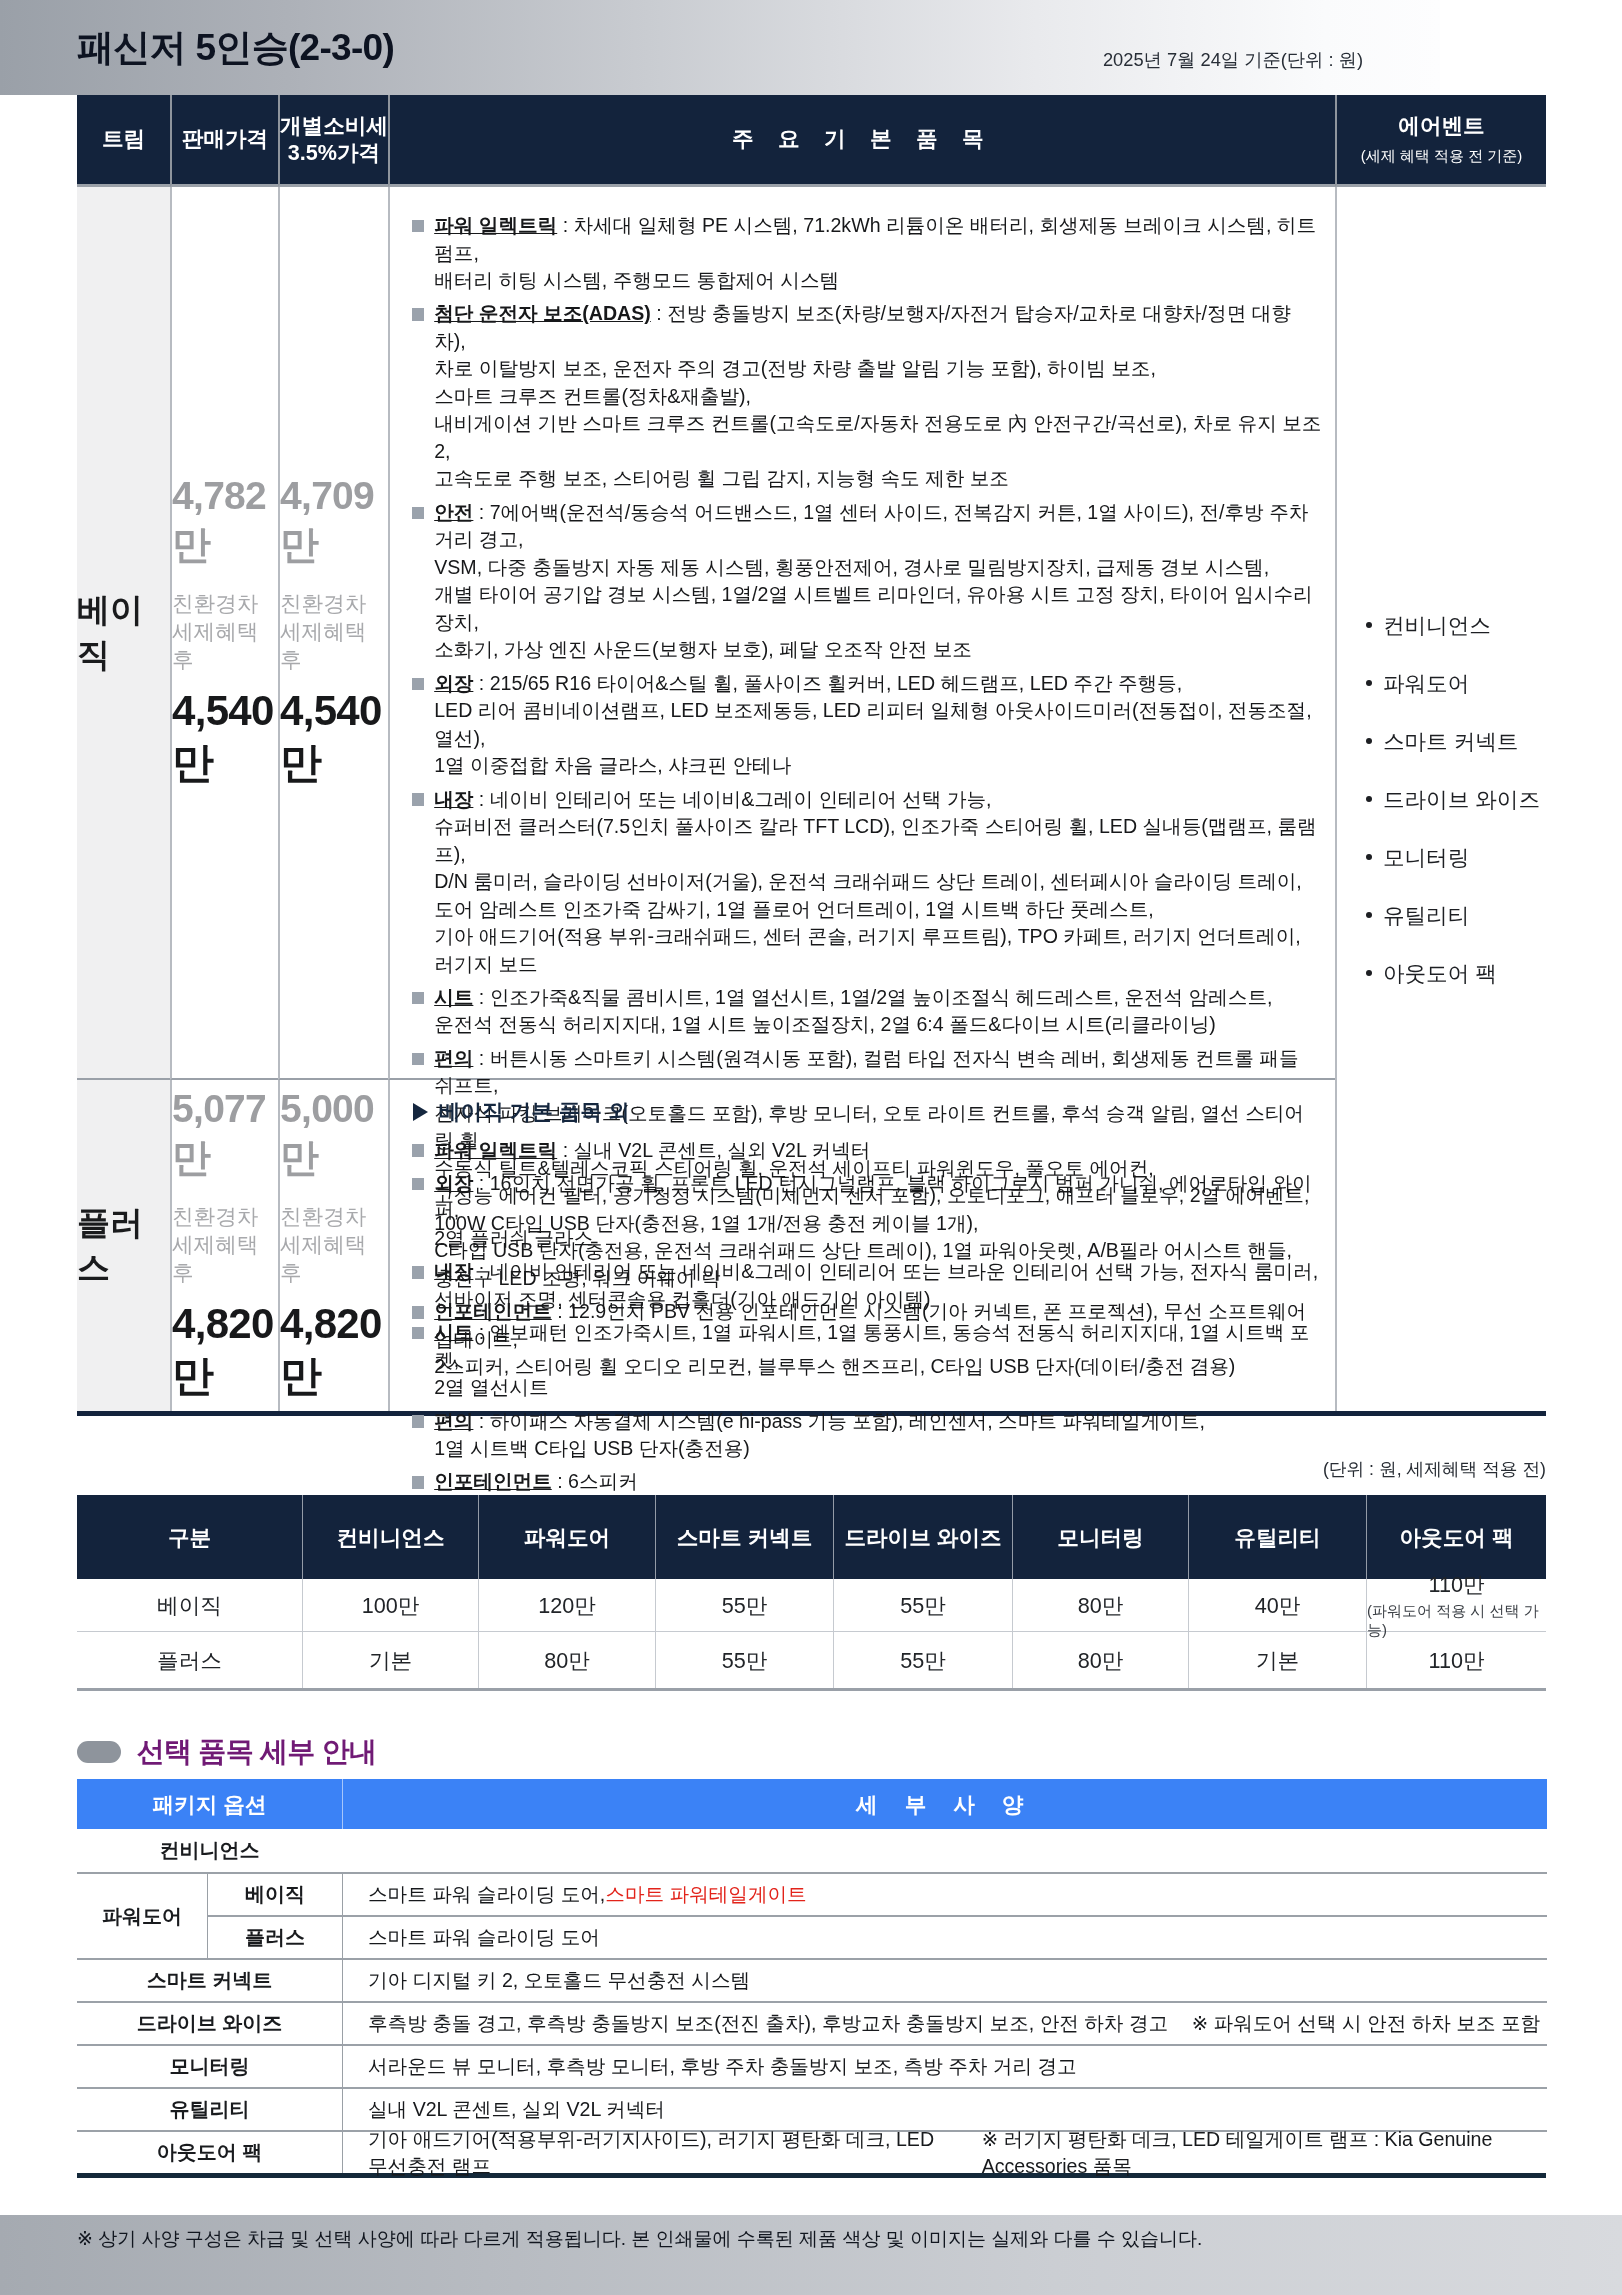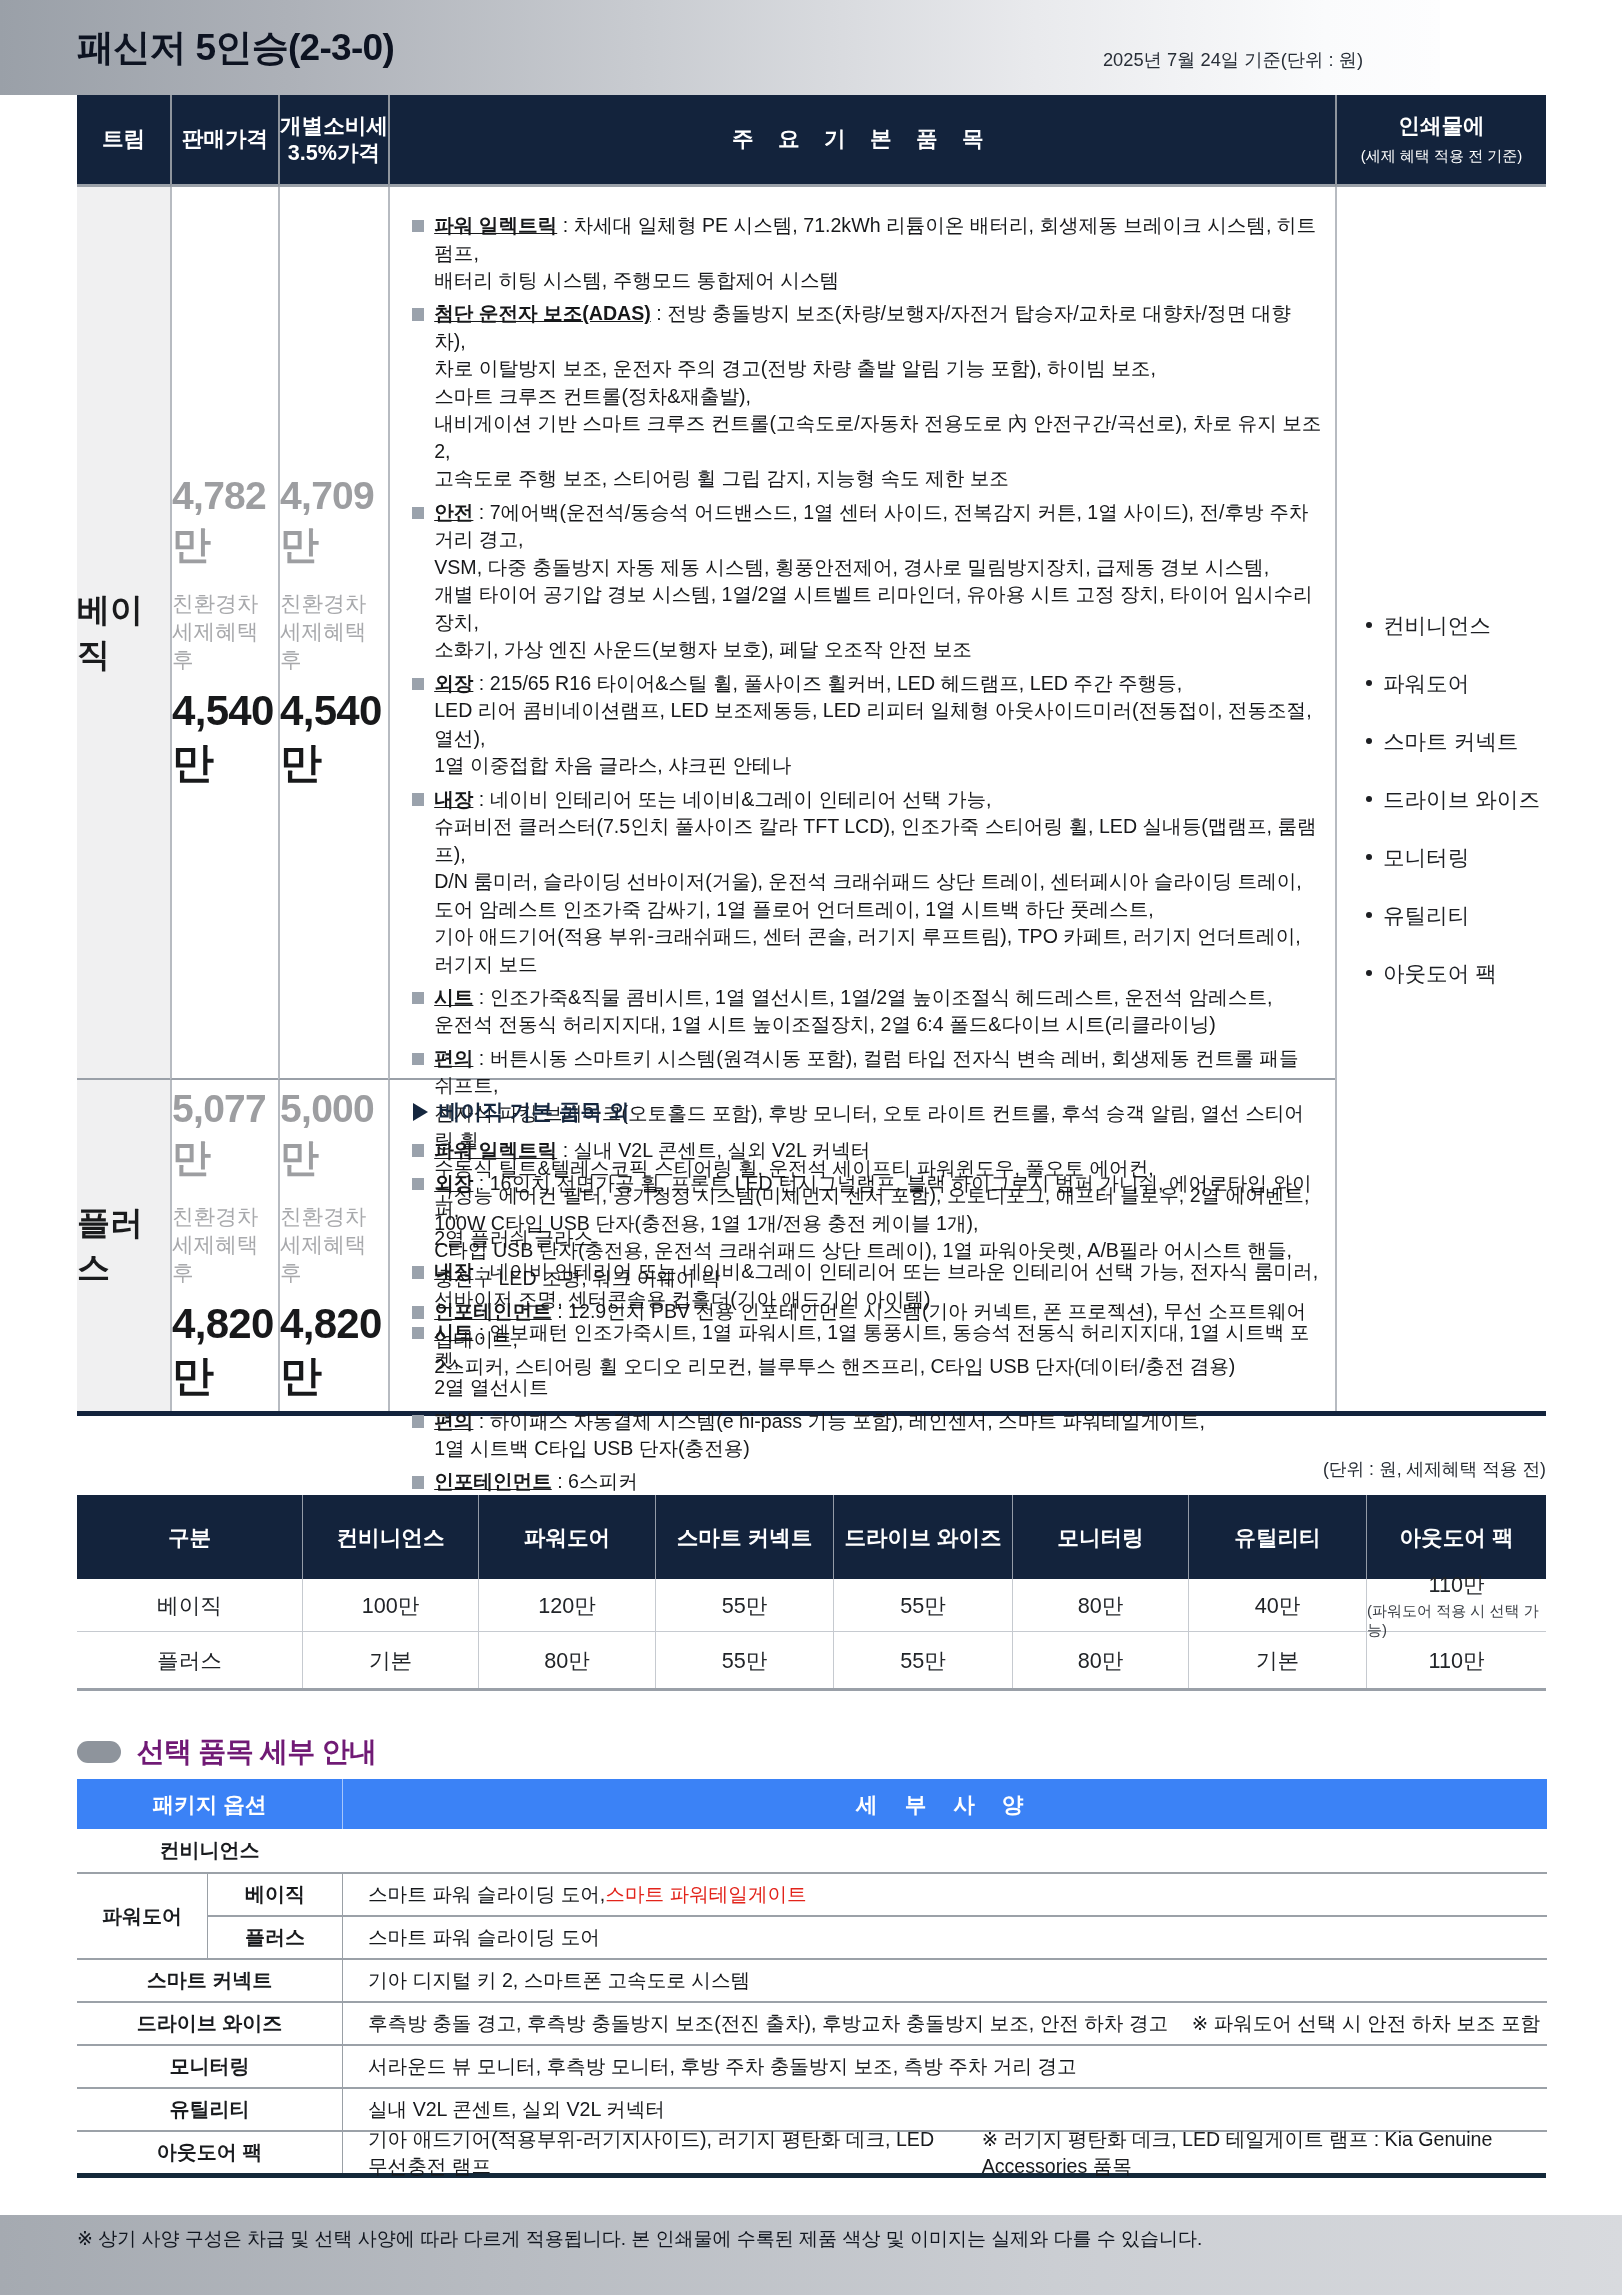--- a/index.html
+++ b/index.html
@@ -100,21 +100,21 @@
   </header>
 
   <section class="main-table">
 
     <div class="h" style="grid-column:1;grid-row:1">트림</div>
     <div class="h bl" style="grid-column:2;grid-row:1">판매가격</div>
     <div class="h bl pre" style="grid-column:3;grid-row:1">개별소비세
 3.5%가격</div>
     <div class="h bl spaced" style="grid-column:4;grid-row:1">주 요 기 본 품 목</div>
     <div class="h bl" style="grid-column:5;grid-row:1">
-      <div>인쇄물에</div>
+      <div>에어벤트</div>
       <div class="hsub">(세제 혜택 적용 전 기준)</div>
     </div>
 
     <div class="trimcell rowdiv" style="grid-column:1;grid-row:2">베이직</div>
     <div class="pcell bl rowdiv" style="grid-column:2;grid-row:2">
       <div class="pgray">4,782만</div>
       <div class="plabel pre">친환경차
 세제혜택 후</div>
       <div class="pblack">4,540만</div>
     </div>
@@ -291,21 +291,21 @@
         <span>스마트 파워 슬라이딩 도어, </span>
         <span class="red">스마트 파워테일게이트</span>
       </div>
     <div class="dsub dvl dsep" style="grid-column:2;grid-row:4">플러스</div>
     <div class="ddetail dvl dsep" style="grid-column:3;grid-row:4">
         <span>스마트 파워 슬라이딩 도어</span>
       </div>
 
     <div class="dlabel dsep" style="grid-column:1/3;grid-row:5">스마트 커넥트</div>
     <div class="ddetail dvl dsep" style="grid-column:3;grid-row:5">
-        <span>기아 디지털 키 2, 스마트폰 고속도로 시스템</span>
+        <span>기아 디지털 키 2, 오토홀드 무선충전 시스템</span>
       </div>
 
     <div class="dlabel dsep" style="grid-column:1/3;grid-row:6">드라이브 와이즈</div>
     <div class="ddetail dvl dsep" style="grid-column:3;grid-row:6">
         <span>후측방 충돌 경고, 후측방 충돌방지 보조(전진 출차), 후방교차 충돌방지 보조, 안전 하차 경고</span>
         <span class="subnote">※ 파워도어 선택 시 안전 하차 보조 포함</span>
       </div>
 
     <div class="dlabel dsep" style="grid-column:1/3;grid-row:7">모니터링</div>
     <div class="ddetail dvl dsep" style="grid-column:3;grid-row:7">

